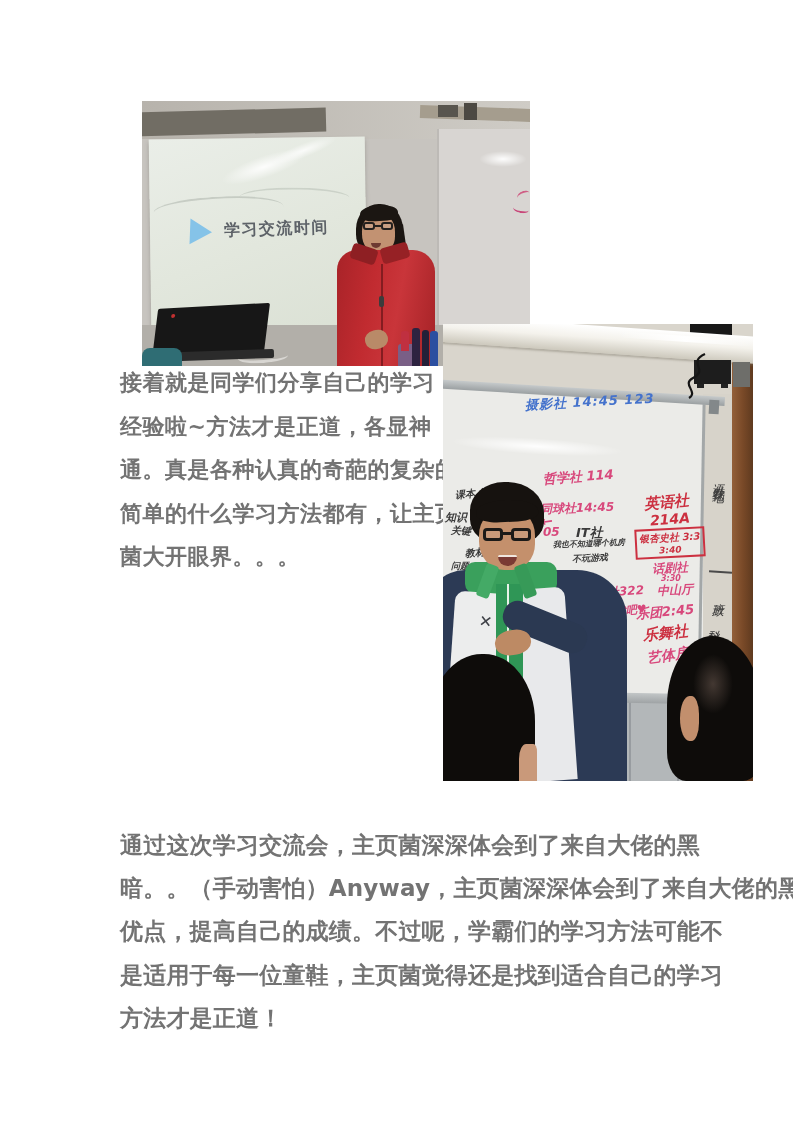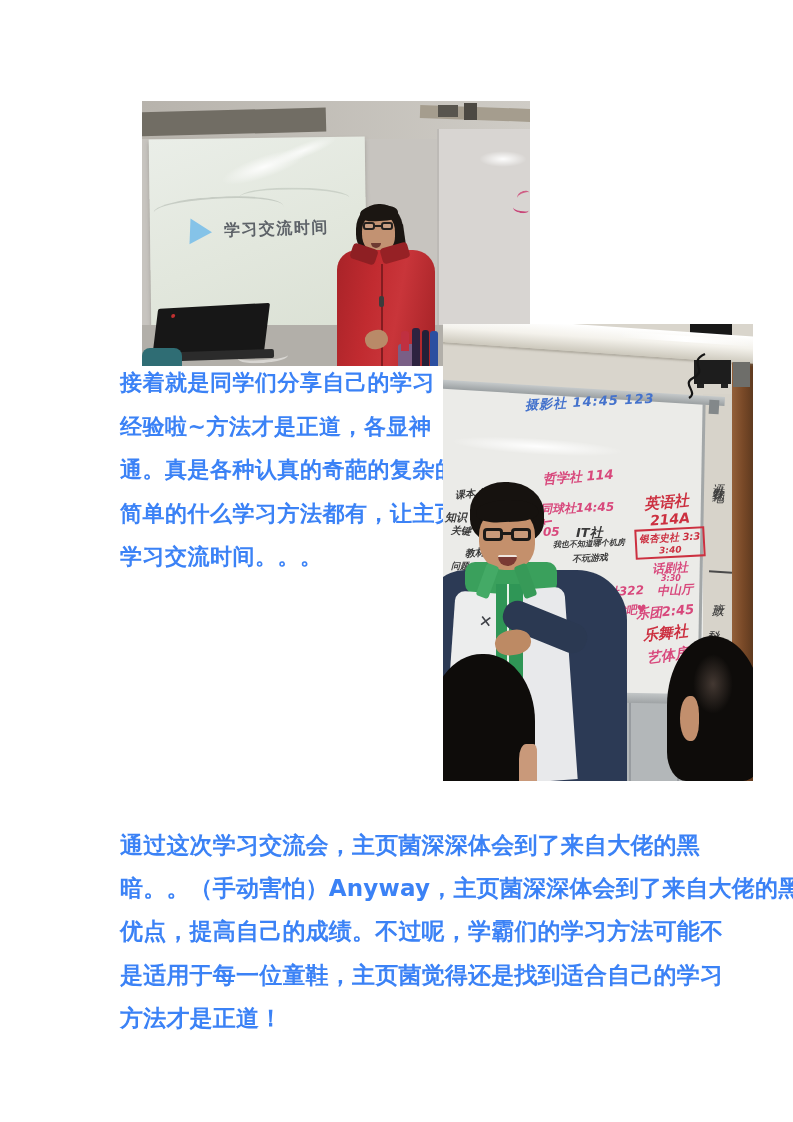--- a/index.html
+++ b/index.html
@@ -2,21 +2,21 @@
 <html><head>
 <meta charset="utf-8">
 <style>
   * { margin:0; padding:0; box-sizing:border-box; }
   html,body { background:#ffffff; }
   .page {
     position:relative; width:793px; height:1122px; background:#ffffff;
     overflow:hidden; font-family:"DejaVu Sans", sans-serif;
   }
   
-  .para { position:absolute; color:#3b82f6; font-weight:bold; }
+  .para { position:absolute; color:#737373; font-weight:bold; }
   .para .ln { display:block; white-space:nowrap; }
   .intro   { left:120px; top:361px; font-size:22px; line-height:43.5px; letter-spacing:.5px; }
   .closing { left:120px; top:824px; font-size:23px; line-height:43.2px; letter-spacing:.2px; }
 
   
   .photo1 { position:absolute; left:142px; top:101px; width:388px; height:265px;
             overflow:hidden; background:#c7c4bf; z-index:1; }
   .p1-ceiling { position:absolute; left:0; top:0; width:100%; height:38px;
                 background:linear-gradient(90deg,#b7b3ac,#cfccc6); }
   .p1-beam { position:absolute; left:-6px; top:9px; width:190px; height:24px;
@@ -330,21 +330,21 @@
     <div class="p2-head-r"></div>
     <div class="p2-ear"></div>
     <div class="p2-hair-shine"></div>
   </div>
 
   <div class="para intro">
     <span class="ln">接着就是同学们分享自己的学习</span>
     <span class="ln">经验啦~方法才是正道，各显神</span>
     <span class="ln">通。真是各种认真的奇葩的复杂的</span>
     <span class="ln">简单的什么学习方法都有，让主页</span>
-    <span class="ln">学习交流时间。。。</span>
+    <span class="ln">菌大开眼界。。。</span>
   </div>
 
   <div class="para closing">
     <span class="ln">通过这次学习交流会，主页菌深深体会到了来自大佬的黑</span>
     <span class="ln">暗。。（手动害怕）Anyway，主页菌深深体会到了来自大佬的黑</span>
     <span class="ln">优点，提高自己的成绩。不过呢，学霸们的学习方法可能不</span>
     <span class="ln">是适用于每一位童鞋，主页菌觉得还是找到适合自己的学习</span>
     <span class="ln">方法才是正道！</span>
   </div>
 

